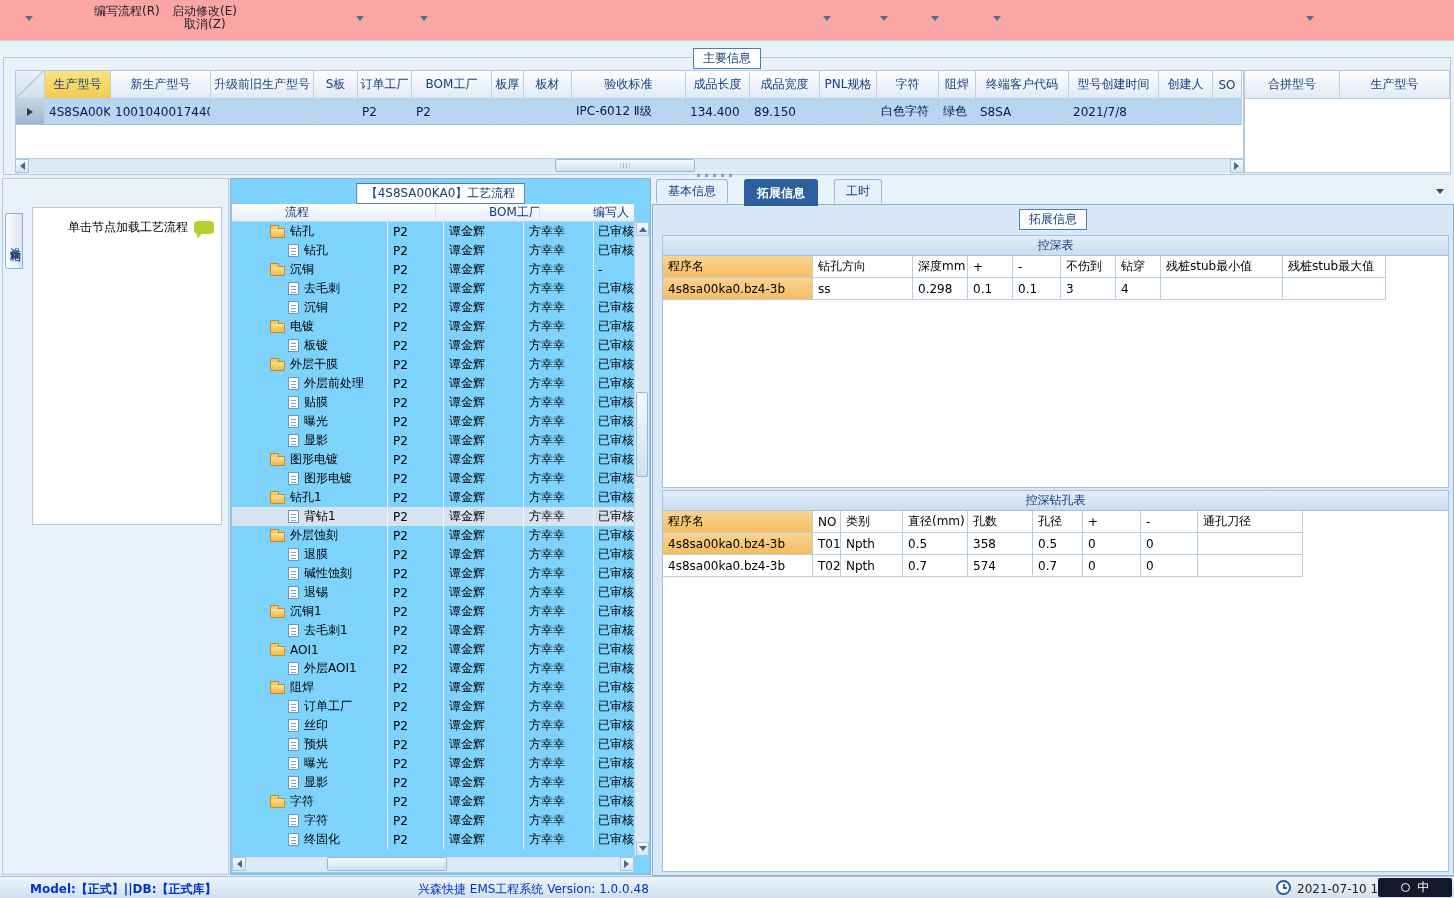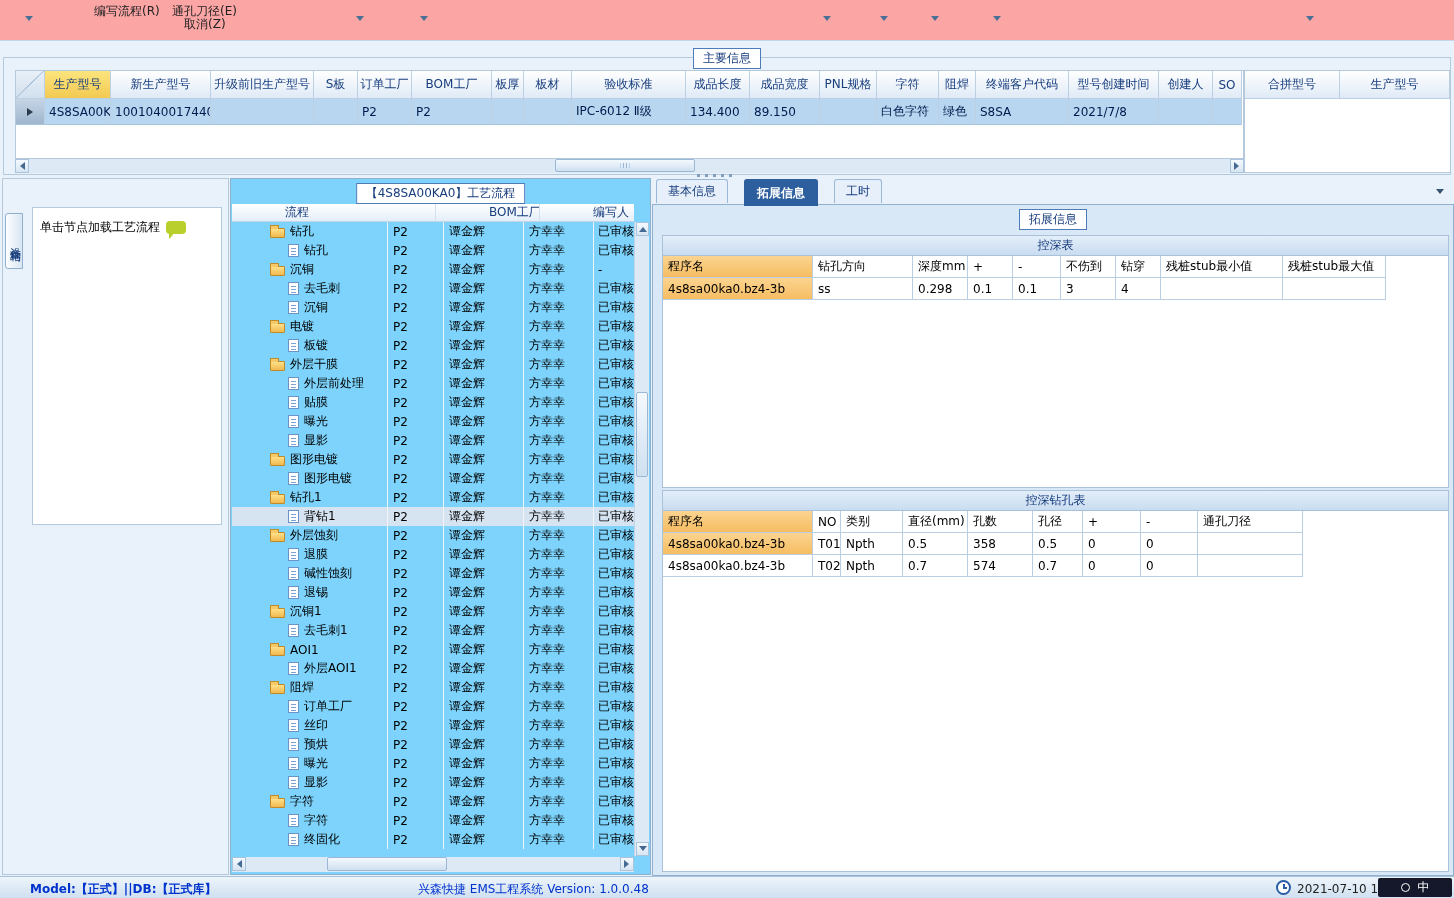--- a/index.html
+++ b/index.html
@@ -58,21 +58,21 @@
   .tri-d { width:0;height:0;border:4px solid transparent;border-top:5px solid #446a94;margin-bottom:-3px; }
   .sb-thumb { position:absolute; background:linear-gradient(#f4f9fe,#cfe0f0); border:1px solid #9ab8d6; border-radius:2px; }
   .grip-h { position:absolute; left:50%; top:3px; bottom:3px; width:9px; transform:translateX(-50%); background:repeating-linear-gradient(90deg,#9ab8d6 0 1px,transparent 1px 3px); }
 
   .mi-hsb { left:11px; top:101px; width:1229px; height:14px; }
   .mi-hsb .sb-thumb { left:540px; top:0; width:140px; height:13px; }
 
   
   .left-panel { position:absolute; left:2px; top:178px; width:227px; height:697px; background:#e9f1fa; border:1px solid #b5c9dd; }
   .vtab { position:absolute; left:2px; top:34px; width:18px; height:56px; writing-mode:vertical-lr; display:flex; align-items:center; justify-content:center; font-size:11px; color:#173d7d; background:linear-gradient(to right,#fdfeff,#d8e6f3); border:1px solid #8fb0cf; border-radius:3px 0 0 3px; letter-spacing:1px; }
-  .device-box { position:absolute; left:29px; top:28px; width:190px; height:318px; background:#fff; border:1px solid #b5c9dd; }
+  .device-box { position:absolute; left:29px; top:28px; width:190px; height:318px; background:#fff; border:1px solid #b5c9dd;padding-left:28px; }
   .hint-row { display:flex; align-items:flex-start; gap:6px; padding:11px 7px; }
   .bubble-icon { flex:0 0 auto; width:20px; height:13px; background:#b9cf2c; border-radius:4px; position:relative; margin-top:2px; }
   .bubble-icon::after { content:""; position:absolute; left:3px; bottom:-5px; width:0; height:0; border:3px solid transparent; border-top:5px solid #b9cf2c; border-left:3px solid #b9cf2c; }
 
   
   .proc-panel { position:absolute; left:230px; top:178px; width:421px; height:697px; background:#7dd3fc; border:1px solid #8fb0cf; }
   .proc-panel > .legend { top:4px; }
   .proc-head { position:absolute; top:25px; left:1px; right:16px; height:18px; display:flex; background:linear-gradient(#ffffff,#e4eef8); border-bottom:1px solid #c2d4e6; color:#173d7d; }
   .proc-head > div { flex:0 0 auto; display:flex; align-items:center; padding-left:5px; border-right:1px solid #d4e2f0; overflow:hidden; white-space:nowrap;margin-left:48px; }
   .ph-1{width:156px} .ph-2{width:56px} .ph-3{width:80px} .ph-4{width:70px} .ph-5{width:41px}
@@ -137,21 +137,21 @@
   .sb-time { position:absolute; left:1297px; top:5px; color:#222; }
   .sb-ime { position:absolute; right:2px; bottom:1px; width:74px; height:19px; background:#14182a; border-radius:2px; color:#fff; display:flex; align-items:center; justify-content:center; gap:8px; }
   .ime-dot { width:9px; height:9px; border:1px solid #fff; border-radius:50%; }
 </style>
 </head>
 <body>
 
 <div class="toolbar">
   <span class="tb-caret" style="left:25px; top:16px;"></span>
   <span class="tb-btn" style="left:94px; top:3px;">编写流程(R)</span>
-  <span class="tb-btn" style="left:172px; top:3px;">通孔刀径(E)</span>
+  <span class="tb-btn" style="left:172px; top:3px;">启动修改(E)</span>
   <span class="tb-btn" style="left:184px; top:16px;">取消(Z)</span>
   <span class="tb-caret" style="left:356px; top:16px;"></span>
   <span class="tb-caret" style="left:420px; top:16px;"></span>
   <span class="tb-caret" style="left:823px; top:16px;"></span>
   <span class="tb-caret" style="left:880px; top:16px;"></span>
   <span class="tb-caret" style="left:931px; top:16px;"></span>
   <span class="tb-caret" style="left:993px; top:16px;"></span>
   <span class="tb-caret" style="left:1306px; top:16px;"></span>
 </div>
 

